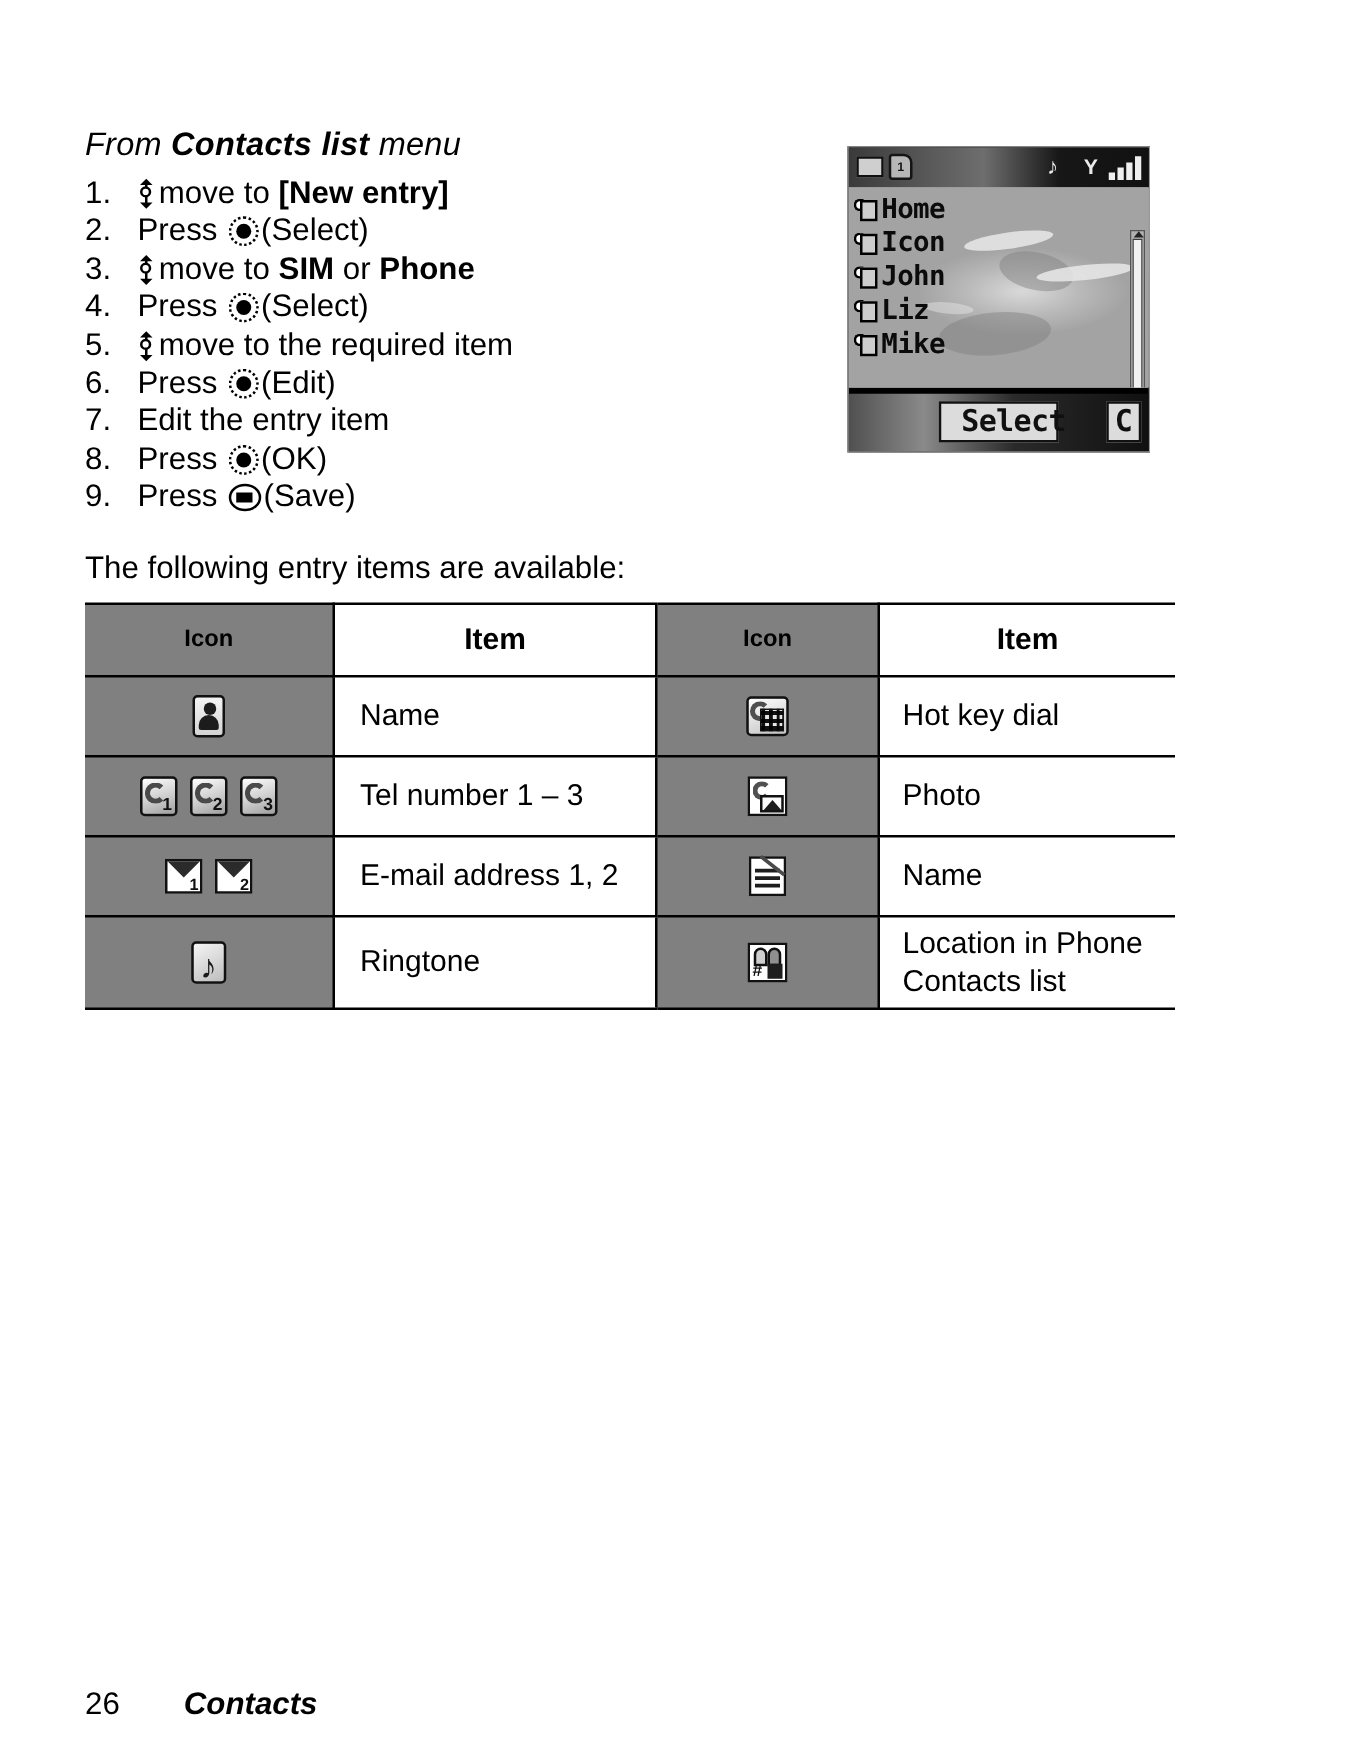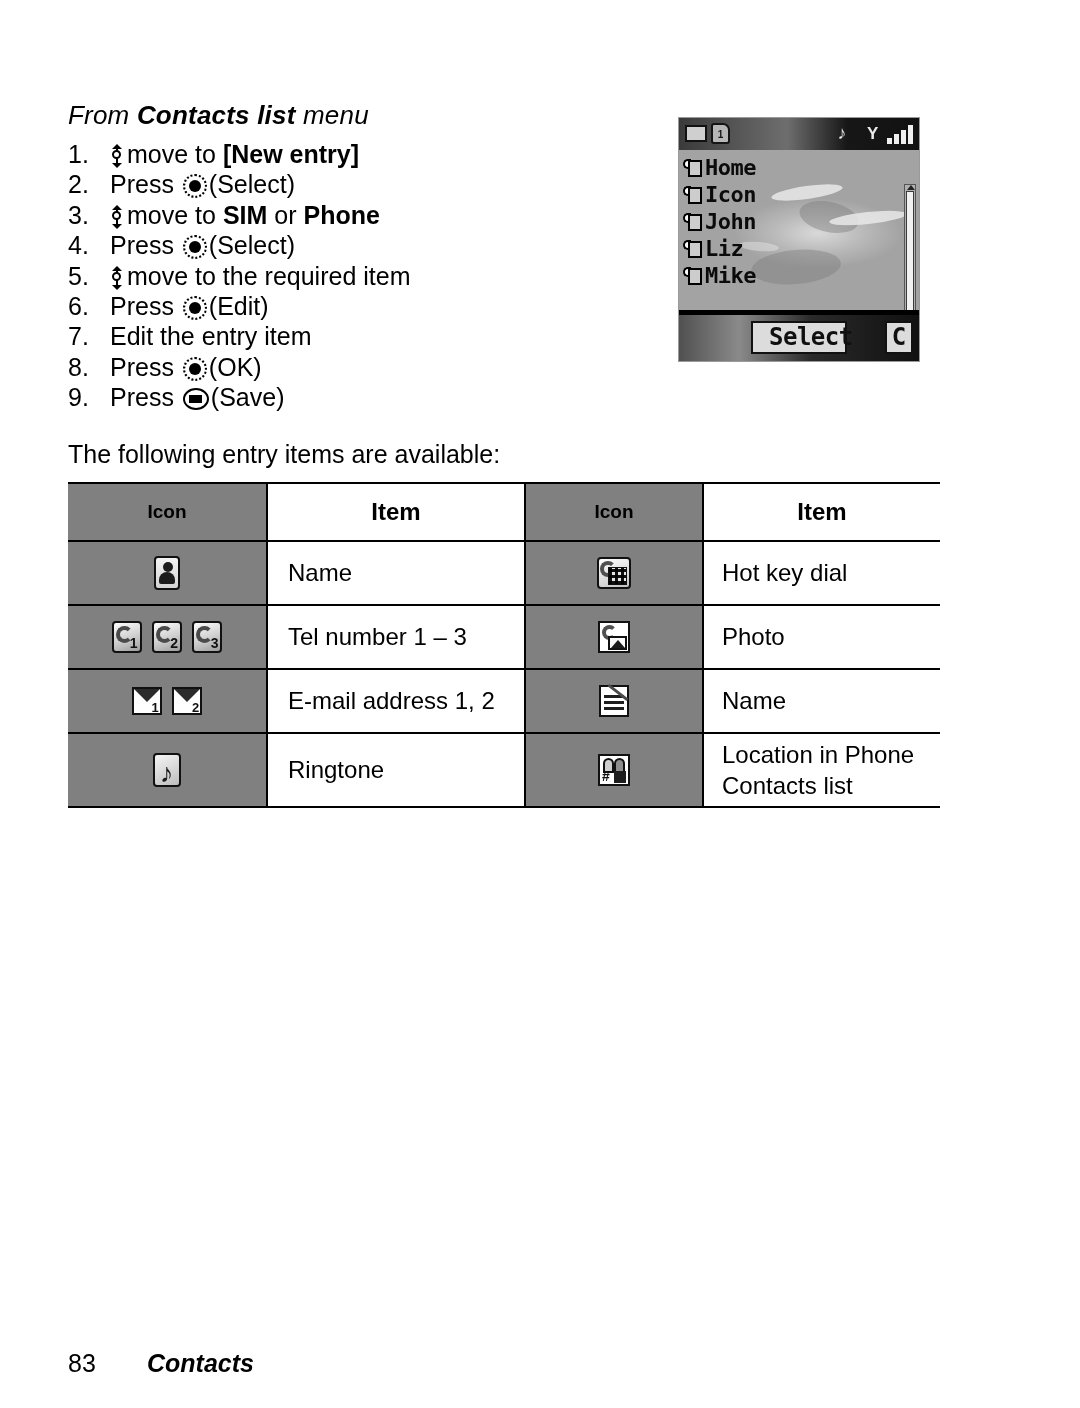--- a/index.html
+++ b/index.html
@@ -883,16 +883,16 @@
           <div>Location in Phone</div>
           <div>Contacts list</div>
         </td>
       </tr>
 
 
     </tbody>
   </table>
 
   <div class="footer">
-    <span class="pnum">83</span><span class="chap">Contacts</span>
+    <span class="pnum">26</span><span class="chap">Contacts</span>
   </div>
 
 </div>
 
 </body></html>

